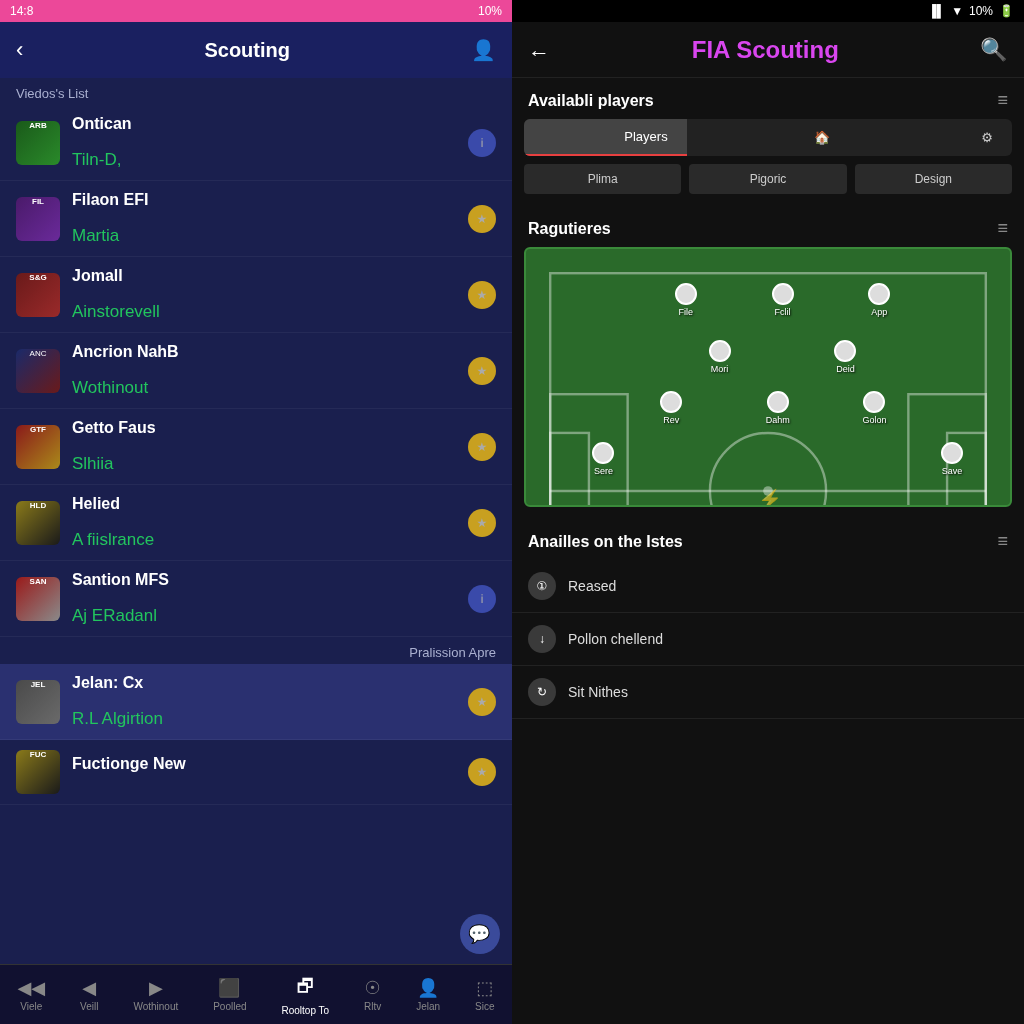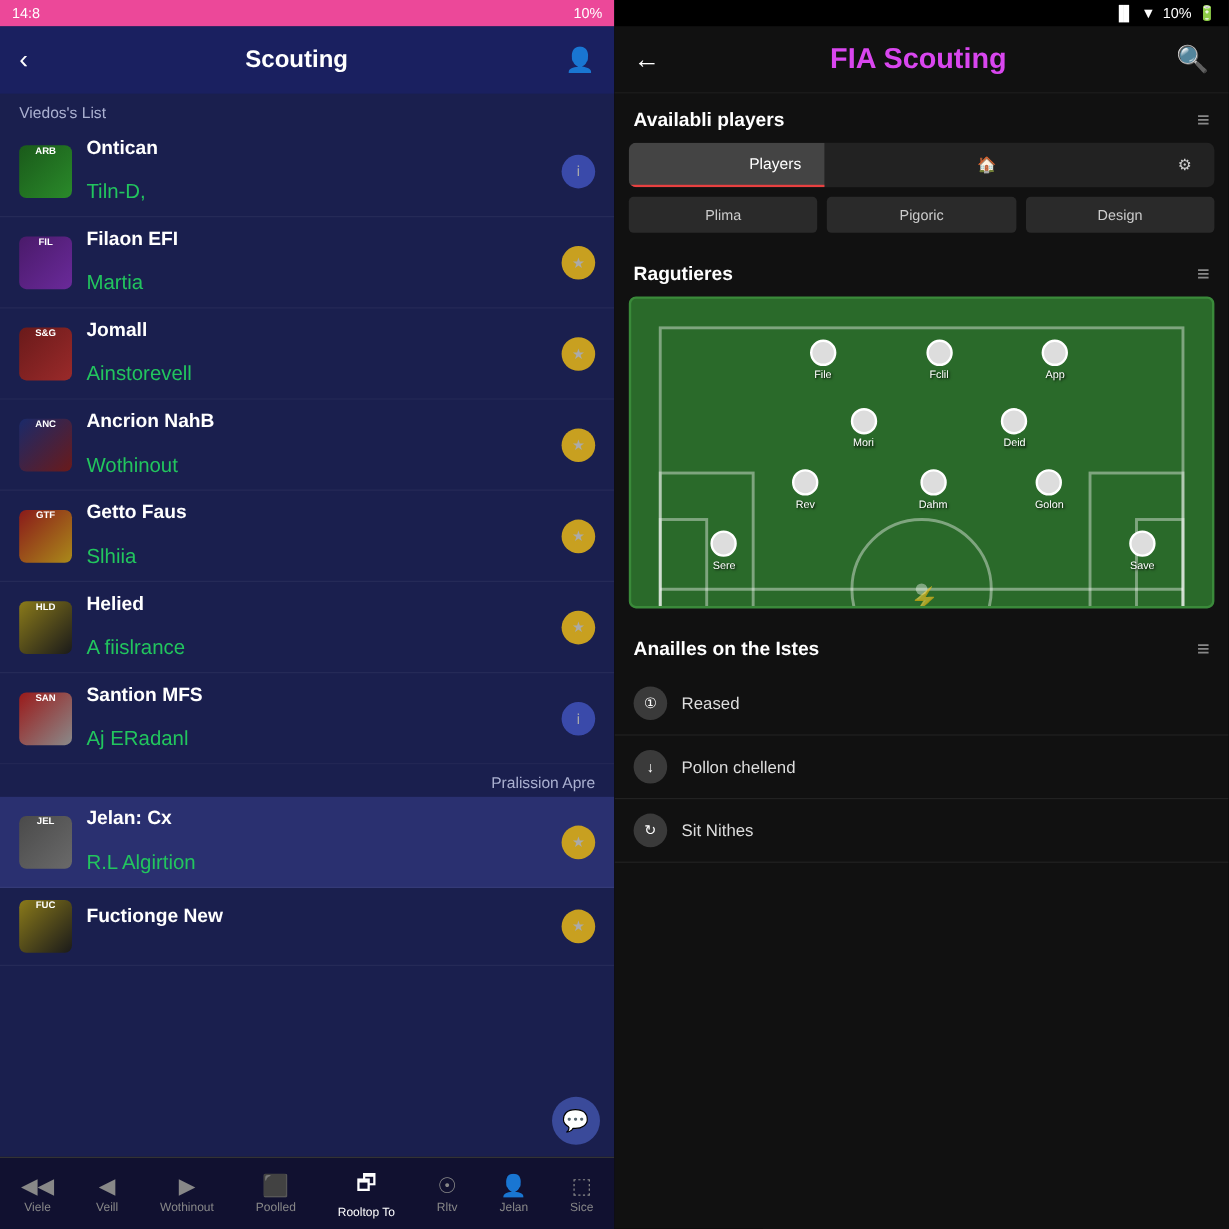--- a/index.html
+++ b/index.html
@@ -406,21 +406,21 @@
     <div class="player-info">
       <div class="player-name">Jomall</div>
       <div class="player-club">Ainstorevell</div>
     </div>
     <div class="player-icon yellow">
       ★
     </div>
   </div>
       <div class="player-item">
     <div class="player-badge badge-blue-red">
-      <span style="font-size:8px;font-weight:bold;">ANC</span>
+      <span style="font-size:8px;font-weight:normal;">ANC</span>
     </div>
     <div class="player-info">
       <div class="player-name">Ancrion NahB</div>
       <div class="player-club">Wothinout</div>
     </div>
     <div class="player-icon yellow">
       ★
     </div>
   </div>
       <div class="player-item">

